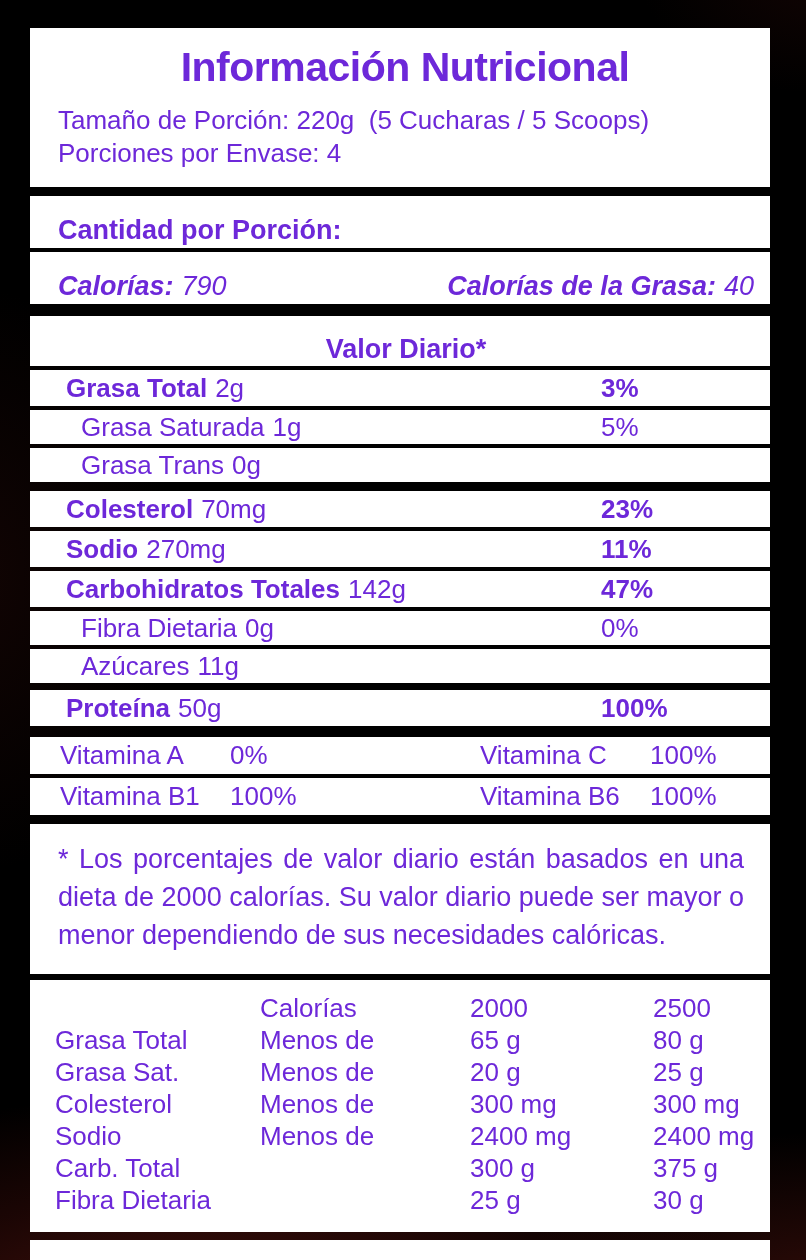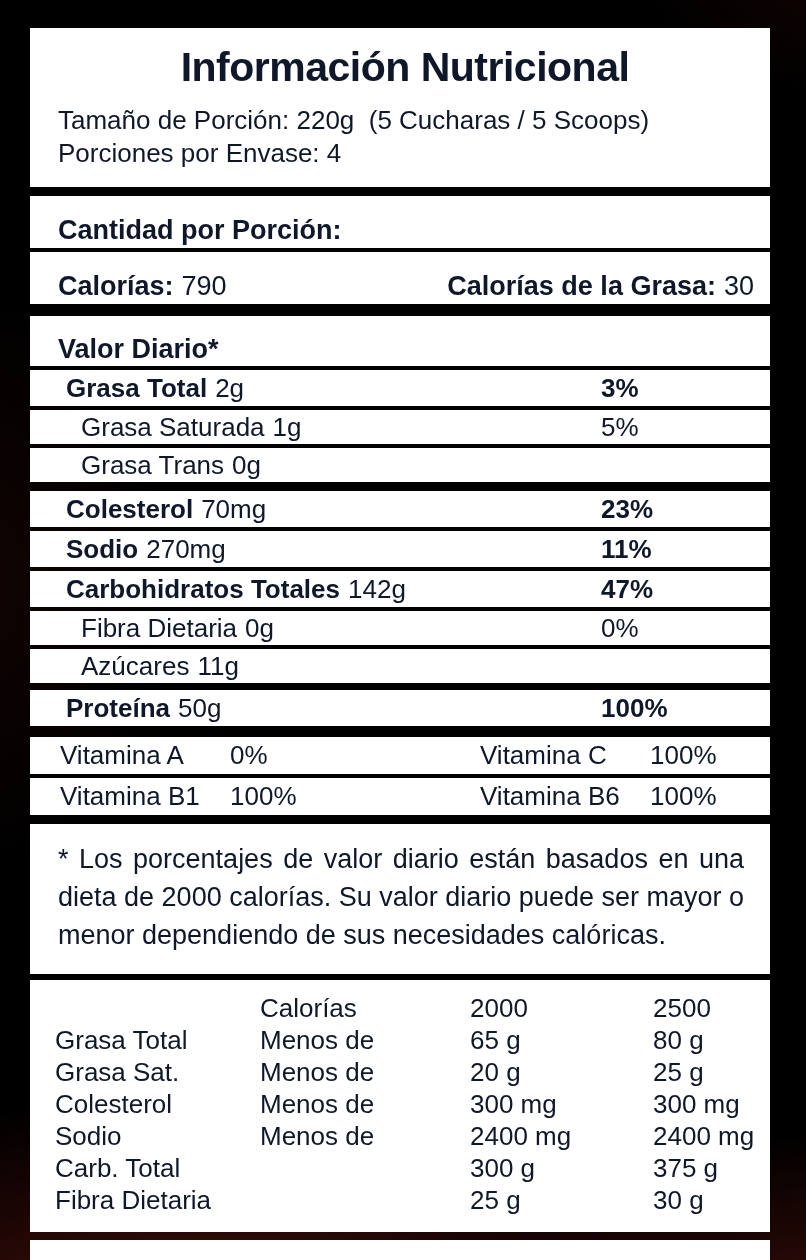--- a/index.html
+++ b/index.html
@@ -15,37 +15,37 @@
       radial-gradient(ellipse 760px 330px at 26% 106%, rgba(125,30,22,.60), rgba(70,14,11,.38) 45%, rgba(30,6,5,0) 74%),
       radial-gradient(ellipse 430px 230px at 102% 103%, rgba(96,22,16,.50), rgba(40,8,6,0) 72%),
       radial-gradient(ellipse 300px 420px at -4% 46%, rgba(70,16,12,.25), rgba(30,6,5,0) 70%),
       radial-gradient(ellipse 260px 170px at 102% -2%, rgba(56,13,10,.30), rgba(30,6,5,0) 70%),
       #000;
   }
   .label{
     position:absolute;left:30px;top:28px;width:740px;
     display:flex;flex-direction:column;
   }
-  .box{background:#fff;color:#0f172a;margin-top:5px;}
+  .box{background:#fff;color:#6d28d9;margin-top:5px;}
   .mt0{margin-top:0;}
   .mt4{margin-top:4px;}
   .mt9{margin-top:9px;}
   .mt12{margin-top:12px;}
   .b{font-weight:bold;}
 
   
   .header-box{padding:10px 18px 16px 28px;}
   .title{font-size:41px;font-weight:bold;text-align:center;margin:6px 0 14px 0;letter-spacing:-.5px;}
   .serving{font-size:26px;margin:2px 0;white-space:pre-wrap;}
 
   
   .row{min-height:36px;display:flex;align-items:center;font-size:27px;padding:16px 16px 0 28px;}
   .row-grid{min-height:36px;display:grid;grid-template-columns:535px 1fr;align-items:center;font-size:26px;padding:0 16px 0 36px;}
-  .dvh{justify-content:flex-start;font-weight:bold;min-height:34px;}
-  .cal-row{justify-content:space-between;}
+  .dvh{justify-content:center;font-weight:bold;min-height:34px;}
+  .cal-row{justify-content:space-between;font-style:italic;}
   .n{margin-right:8px;}
   .ind .n-wrap{padding-left:15px;}
   .sub{min-height:34px;}
 
   
   .vit{min-height:37px;display:grid;grid-template-columns:170px 250px 170px 1fr;align-items:center;font-size:26px;padding:0 0 0 30px;}
 
   
   .footnote-box{padding:16px 26px 20px 28px;}
   .footnote-box p{margin:0;font-size:27px;line-height:38px;text-align:justify;}
@@ -74,21 +74,21 @@
 
     <section class="box row b mt9">
       <span>Cantidad por Porción:</span>
     </section>
 
     <section class="box row cal-row mt4">
       <span>
         <span class="b n">Calorías:</span><span>790</span>
       </span>
       <span>
-        <span class="b n">Calorías de la Grasa:</span><span>30</span>
+        <span class="b n">Calorías de la Grasa:</span><span>40</span>
       </span>
     </section>
 
     <section class="box row dvh mt12">
       <span>Valor Diario*</span>
     </section>
 
     <section class="box row-grid mt4">
       <span class="n-wrap"><span class="b n">Grasa Total</span><span>2g</span></span>
       <span class="b">3%</span>

